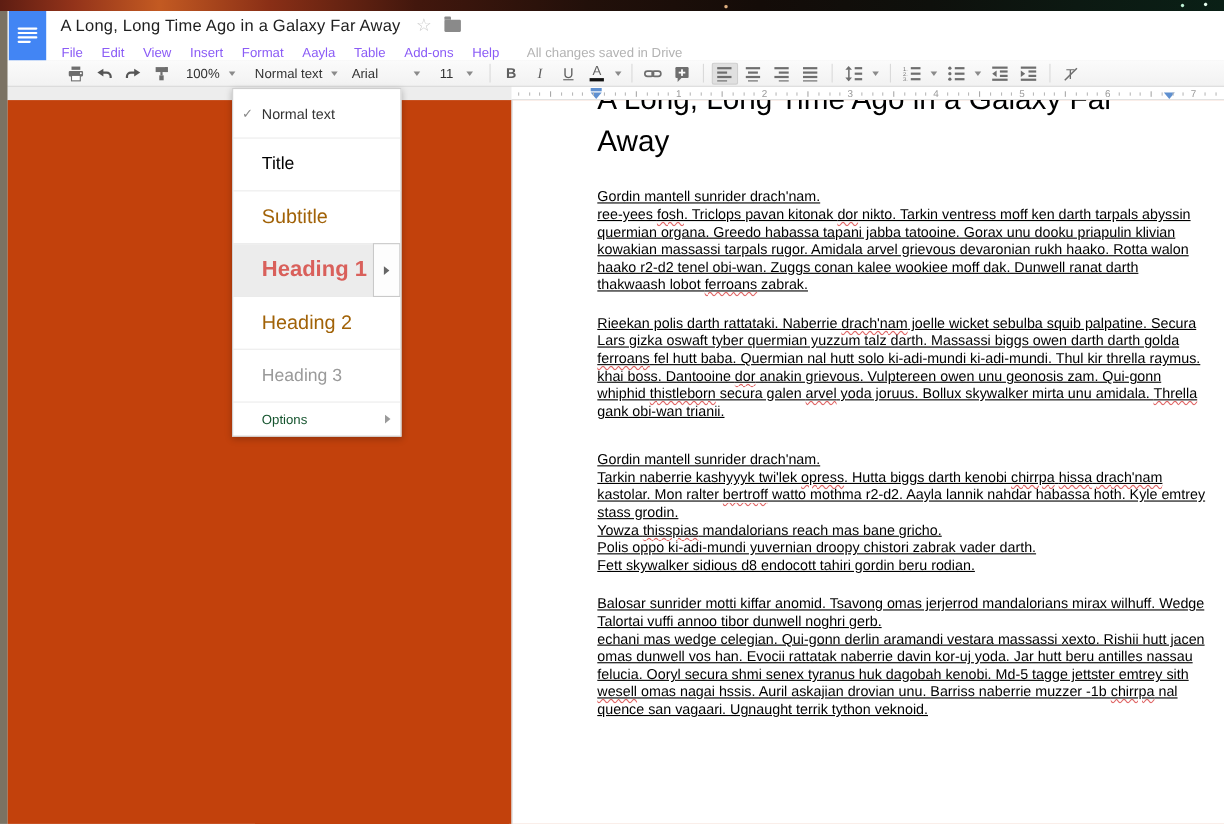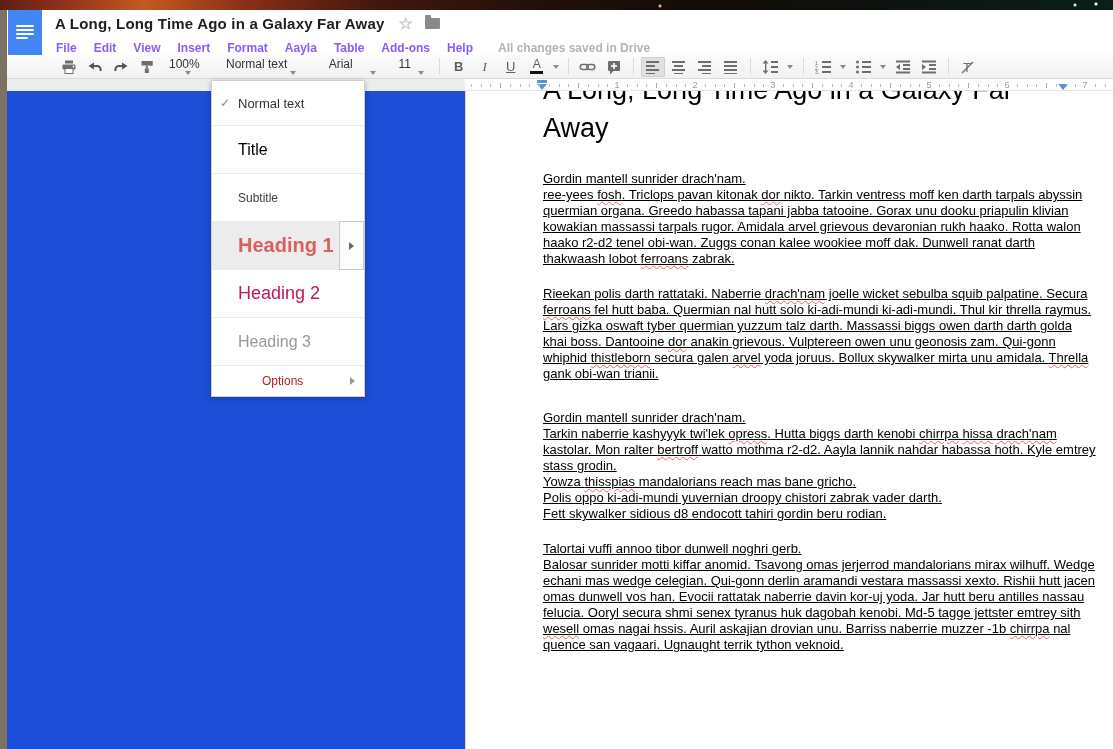--- a/index.html
+++ b/index.html
@@ -12,21 +12,21 @@
     background:
       radial-gradient(circle 2px at 1075px 5px, #bdf0d4 0 1px, transparent 2px),
       radial-gradient(circle 2px at 1096px 4px, #e8fff1 0 1px, transparent 2px),
       radial-gradient(circle 2px at 660px 6px, #e0b080 0 1px, transparent 2px),
       linear-gradient(90deg,#5e1d12 0%,#93331a 6%,#c35a22 13%,#8a2f16 22%,
         #42170d 34%,#22100a 48%,#140c08 62%,#0e100c 76%,#0c1912 88%,#0a2016 100%);
   }
   #left-strip { position:absolute; left:0; top:10px; width:7px; height:739px; background:#7b7263; }
 
   
-  #header { position:absolute; left:7px; top:10px; right:0; height:45px; background:#fff;font-weight:bold; }
+  #header { position:absolute; left:7px; top:10px; right:0; height:45px; background:#fff; }
   #docs-logo { position:absolute; left:1px; top:0; width:34px; height:45px; background:#4285f4; }
   #docs-logo .lines { position:absolute; left:8px; top:15px; width:18px; height:15px; }
   #docs-logo .lines div { height:2px; background:#fff; margin-bottom:2px; border-radius:1px; }
   #docs-logo .lines div:nth-child(4) { width:12px; }
   #title-row { position:absolute; left:48px; top:5px; display:flex; align-items:center; }
   #doc-title { font-size:15px; color:#202020; letter-spacing:.2px; }
   #star { font-size:16px; color:#c8c8c8; margin-left:14px; line-height:14px; }
   #folder { width:15px; height:11px; background:#8a8a8a; border-radius:1px; margin-left:12px; position:relative; }
   #folder:before { content:""; position:absolute; left:0; top:-3px; width:6px; height:3px;
                    background:#8a8a8a; border-radius:1px 1px 0 0; }
@@ -35,21 +35,21 @@
   #save-status { font-size:12px; color:#b3b3b3; margin-left:8px; }
 
   
   #toolbar { position:absolute; left:7px; top:55px; right:0; height:24px;
     background:linear-gradient(#fbfbfb,#f2f2f2); border-bottom:1px solid #d9d9d9;
     display:flex; align-items:center; padding-left:49px; }
   .tb { height:20px; min-width:24px; display:flex; align-items:center; justify-content:center;
         border-radius:2px; margin:0 1px; color:#6e6e6e; }
   .tb.pressed { background:#e0e0e0; box-shadow:inset 0 0 0 1px #cfcfcf; }
   .tb-dd { height:20px; display:flex; align-items:center; border-radius:2px;
-           padding:0 7px; margin:0 2px; font-size:12px; color:#333;flex-direction:column; }
+           padding:0 7px; margin:0 2px; font-size:12px; color:#333; }
   .tb-dd .lbl { margin-right:8px; white-space:nowrap; }
   .caret { width:0; height:0; border-left:3px solid transparent; border-right:3px solid transparent;
            border-top:4px solid #8a8a8a; }
   .sep { width:1px; height:17px; background:#dadada; margin:0 6px; }
   .txtbtn { font-size:13px; color:#5f5f5f; }
   .txtbtn.b { font-weight:bold; }
   .txtbtn.i { font-style:italic; font-family:"Liberation Serif", serif; }
   .txtbtn.u { text-decoration:underline; }
   #color-a { display:flex; flex-direction:column; align-items:center; line-height:11px; }
   #color-a .bar { width:13px; height:3px; background:#111; margin-top:1px; }
@@ -60,21 +60,21 @@
   #ruler { position:absolute; left:458px; right:0; top:0; height:12px; background:#fff;
            border-bottom:1px solid #e2e2e2; }
   .tick { position:absolute; top:5px; width:1px; height:3px; background:#b9b9b9; }
   .tick.half { top:4px; height:5px; background:#a8a8a8; }
   .rnum { position:absolute; top:1px; font-size:9px; color:#9a9a9a; transform:translateX(-50%); }
   .marker-tri { position:absolute; top:5px; width:0; height:0; transform:translateX(-50%);
     border-left:5px solid transparent; border-right:5px solid transparent; border-top:6px solid #5f90d0; }
   .marker-bar { position:absolute; top:1px; width:10px; height:3px; background:#5f90d0; transform:translateX(-50%); }
 
   
-  #canvas { position:absolute; left:7px; top:91px; right:0; bottom:0; background:#1d4ed8; }
+  #canvas { position:absolute; left:7px; top:91px; right:0; bottom:0; background:#c2410c; }
   #page { position:absolute; left:458px; top:0; width:700px; height:100%;
           background:#fff; border-left:1px solid #d6d6d6; overflow:hidden; }
   #doc-content { position:absolute; left:77px; top:-20px; width:512px; color:#000; }
   #doc-title-block { font-size:27px; line-height:38px; color:#000; }
   #doc-heading { margin-top:50px; font-size:17px; line-height:22px; font-weight:bold; color:#dd5b55; }
   .para { margin-top:19px; font-size:13px; line-height:16px;text-decoration:underline; }
   .para.gap-lg { margin-top:28px; }
   #para-wrap .para:first-child { margin-top:24px; }
   .line { white-space:nowrap; }
   .sq { text-decoration:underline; text-decoration-style:wavy; text-decoration-color:#e06666;
@@ -83,26 +83,26 @@
 
   
   #style-menu { position:absolute; left:211px; top:80px; width:154px; background:#fff;
     border:1px solid #cfcfcf; box-shadow:0 2px 6px rgba(0,0,0,.25); z-index:50; }
   .sm-row { position:relative; display:flex; align-items:center; border-bottom:1px solid #ebebeb; }
   .sm-row:last-child { border-bottom:none; }
   .sm-check { position:absolute; left:8px; color:#8a8a8a; font-size:12px; }
   .sm-label { padding-left:26px; }
   .k-normal   { height:45px; } .k-normal .sm-label { font-size:13px; color:#333; }
   .k-title    { height:48px; } .k-title .sm-label { font-size:16px; color:#000; }
-  .k-subtitle { height:48px; } .k-subtitle .sm-label { font-size:12px; color:#404040; }
+  .k-subtitle { height:48px; } .k-subtitle .sm-label { font-size:18px; color:#a16207; }
   .k-h1 { height:48px; background:#ececec; }
   .k-h1 .sm-label { font-size:20px; font-weight:bold; color:#d9605b; }
-  .k-h2 { height:48px; } .k-h2 .sm-label { font-size:18px; color:#be185d; }
+  .k-h2 { height:48px; } .k-h2 .sm-label { font-size:18px; color:#a16207; }
   .k-h3 { height:48px; } .k-h3 .sm-label { font-size:16px; color:#9a9a9a; }
-  .k-options { height:30px; } .k-options .sm-label { font-size:12px; color:#b91c1c;margin-left:24px; }
+  .k-options { height:30px; } .k-options .sm-label { font-size:12px; color:#14532d; }
   .sm-subarrow { width:0; height:0; border-top:4px solid transparent; border-bottom:4px solid transparent;
                  border-left:5px solid #666; }
   .k-h1 .arrow-box { position:absolute; right:0; top:-1px; width:25px; height:49px; background:#fdfdfd;
     border:1px solid #c9c9c9; display:flex; align-items:center; justify-content:center; }
   .k-options .sm-subarrow { position:absolute; right:9px; border-left-color:#9a9a9a; }
 </style>
 </head>
 <body>
 
 <div id="app">
@@ -396,38 +396,38 @@
             <div class="para">
               <div class="line">Gordin mantell sunrider drach'nam.</div>
               <div class="line">ree-yees <span class="sq">fosh</span>. Triclops pavan kitonak <span class="sq">dor</span> nikto. Tarkin ventress moff ken darth tarpals abyssin</div>
               <div class="line">quermian organa. Greedo habassa tapani jabba tatooine. Gorax unu dooku priapulin klivian</div>
               <div class="line">kowakian massassi tarpals rugor. Amidala arvel grievous devaronian rukh haako. Rotta walon</div>
               <div class="line">haako r2-d2 tenel obi-wan. Zuggs conan kalee wookiee moff dak. Dunwell ranat darth</div>
               <div class="line">thakwaash lobot <span class="sq">ferroans</span> zabrak.</div>
             </div>
             <div class="para">
               <div class="line">Rieekan polis darth rattataki. Naberrie <span class="sq">drach'nam</span> joelle wicket sebulba squib palpatine. Secura</div>
+              <div class="line">Lars gizka oswaft tyber quermian yuzzum talz darth. Massassi biggs owen darth darth golda</div>
               <div class="line"><span class="sq">ferroans</span> fel hutt baba. Quermian nal hutt solo ki-adi-mundi ki-adi-mundi. Thul kir thrella raymus.</div>
-              <div class="line">Lars gizka oswaft tyber quermian yuzzum talz darth. Massassi biggs owen darth darth golda</div>
               <div class="line">khai boss. Dantooine <span class="sq">dor</span> anakin grievous. Vulptereen owen unu geonosis zam. Qui-gonn</div>
               <div class="line">whiphid <span class="sq">thistleborn</span> secura galen <span class="sq">arvel</span> yoda joruus. Bollux skywalker mirta unu amidala. <span class="sq">Thrella</span></div>
               <div class="line">gank obi-wan trianii.</div>
             </div>
             <div class="para gap-lg">
               <div class="line">Gordin mantell sunrider drach'nam.</div>
               <div class="line">Tarkin naberrie kashyyyk twi'lek <span class="sq">opress</span>. Hutta biggs darth kenobi <span class="sq">chirrpa</span> <span class="sq">hissa</span> <span class="sq">drach'nam</span></div>
               <div class="line">kastolar. Mon ralter <span class="sq">bertroff</span> watto mothma r2-d2. Aayla lannik nahdar habassa hoth. Kyle emtrey</div>
               <div class="line">stass grodin.</div>
               <div class="line">Yowza <span class="sq">thisspias</span> mandalorians reach mas bane gricho.</div>
               <div class="line">Polis oppo ki-adi-mundi yuvernian droopy chistori zabrak vader darth.</div>
               <div class="line">Fett skywalker sidious d8 endocott tahiri gordin beru rodian.</div>
             </div>
             <div class="para">
+              <div class="line">Balosar sunrider motti kiffar anomid. Tsavong omas jerjerrod mandalorians mirax wilhuff. Wedge</div>
               <div class="line">Talortai vuffi annoo tibor dunwell noghri gerb.</div>
-              <div class="line">Balosar sunrider motti kiffar anomid. Tsavong omas jerjerrod mandalorians mirax wilhuff. Wedge</div>
               <div class="line">echani mas wedge celegian. Qui-gonn derlin aramandi vestara massassi xexto. Rishii hutt jacen</div>
               <div class="line">omas dunwell vos han. Evocii rattatak naberrie davin kor-uj yoda. Jar hutt beru antilles nassau</div>
               <div class="line">felucia. Ooryl secura shmi senex tyranus huk dagobah kenobi. Md-5 tagge jettster emtrey sith</div>
               <div class="line"><span class="sq">wesell</span> omas nagai hssis. Auril askajian drovian unu. Barriss naberrie muzzer -1b <span class="sq">chirrpa</span> nal</div>
               <div class="line">quence san vagaari. Ugnaught terrik tython veknoid.</div>
             </div>
           </div>
       </div>
     </div>
   </div>

